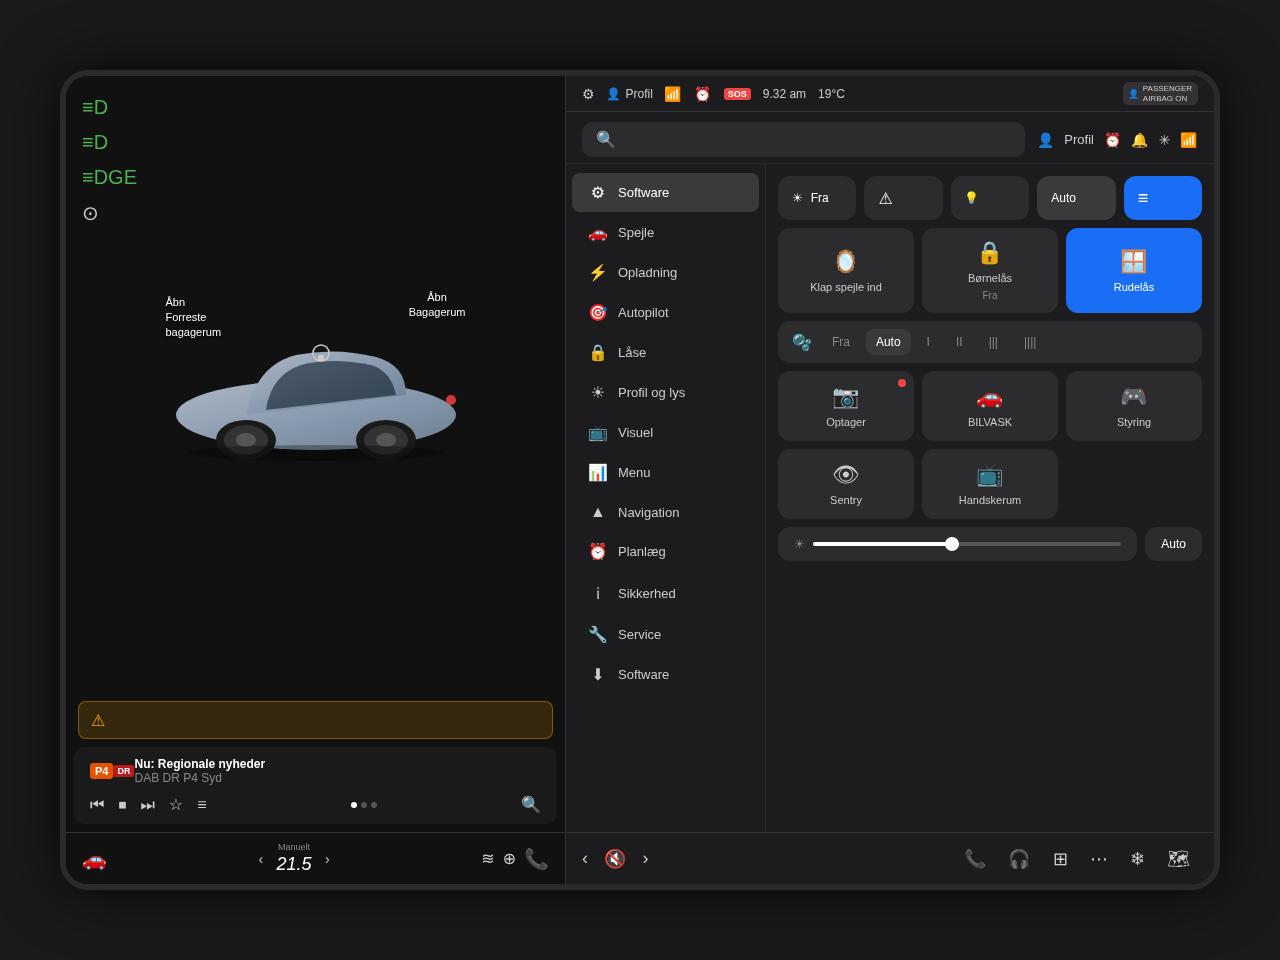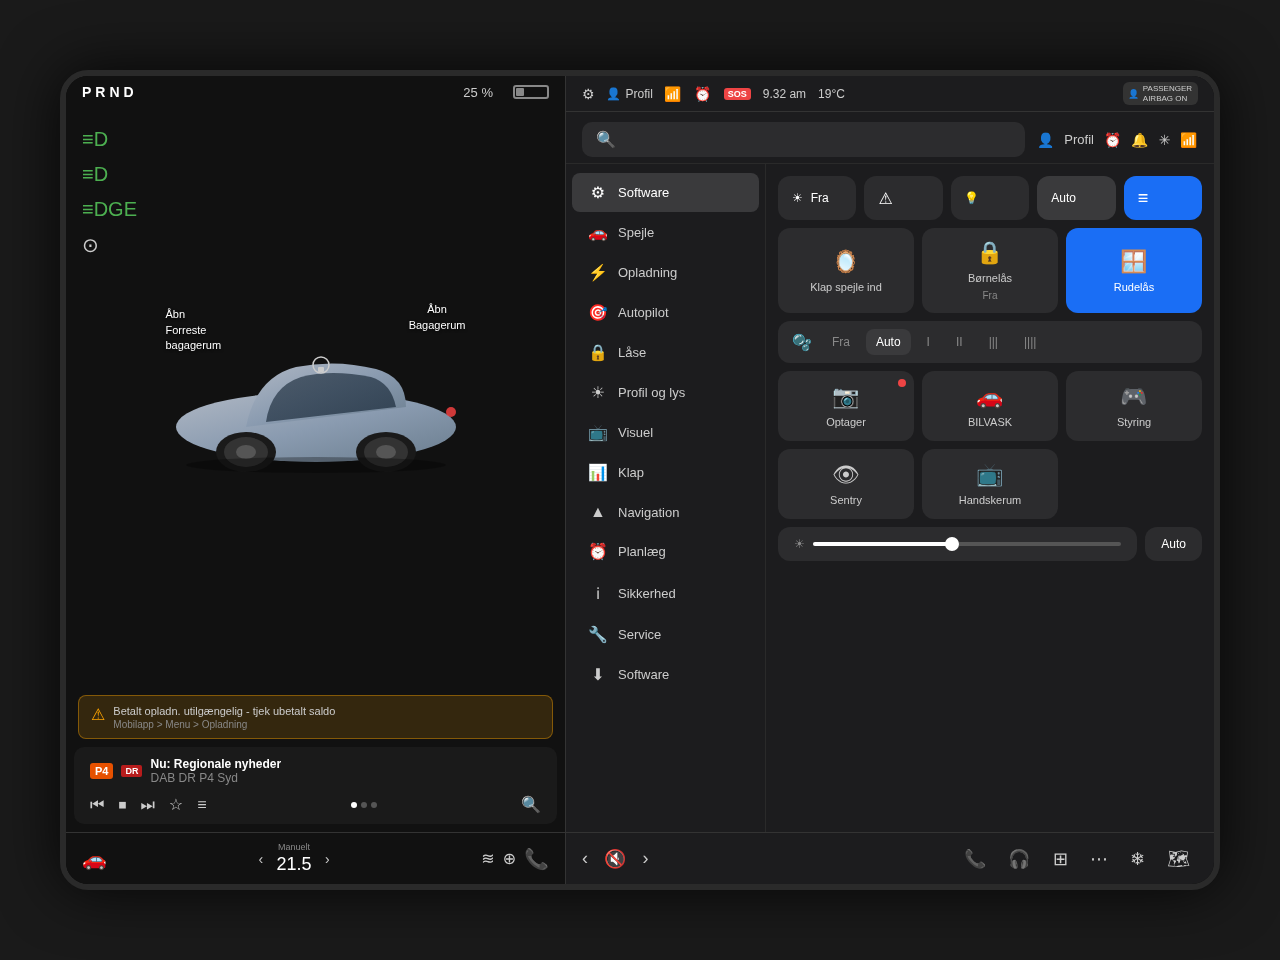--- a/index.html
+++ b/index.html
@@ -127,21 +127,20 @@
     
     .media-player {
       background: #1a1a1a;
       padding: 10px 16px;
       margin: 0 8px 8px;
       border-radius: 10px;
     }
     .media-header {
       display: flex;
       align-items: center;
-      gap: 8px;
       margin-bottom: 6px;
     }
     .p4-badge {
       background: #e65100;
       color: #fff;
       font-size: 11px;
       font-weight: 700;
       padding: 2px 5px;
       border-radius: 3px;
     }
@@ -220,20 +219,21 @@
       color: #ccc;
       font-size: 14px;
       cursor: pointer;
     }
     .temp-value {
       color: #fff;
       font-size: 18px;
       font-weight: 300;
       min-width: 50px;
       text-align: center;
+      font-style: italic;
     }
     .temp-wrapper {
       position: relative;
       display: flex;
       flex-direction: column;
       align-items: center;
     }
     .phone-btn {
       color: #4caf50;
       font-size: 20px;
@@ -499,27 +499,20 @@
 </head>
 <body>
 
 <div class="screen-bezel">
   <div class="screen-content">
 
     <div class="main-area">
 
       <div class="left-panel">
 
-        <div class="left-top-bar">
-          <span class="prnd">PRND</span>
-          <span class="battery-pct">25 %</span>
-          <div class="battery-bar">
-            <div class="battery-fill"></div>
-          </div>
-        </div>
 
         <div class="car-view-area">
           <div class="car-icons-left">
             <span class="car-icon">≡D</span>
             <span class="car-icon">≡D</span>
             <span class="car-icon">≡DGE</span>
             <span class="car-icon white">⊙</span>
           </div>
 
           <div style="position:relative; width: 320px; height: 200px;">
@@ -562,24 +555,20 @@
               <circle cx="165" cy="68" r="8" fill="none" stroke="#ccc" stroke-width="1.5"></circle>
               <rect x="162" y="70" width="6" height="5" rx="1" fill="#ccc"></rect>
 
               <ellipse cx="160" cy="168" rx="130" ry="8" fill="rgba(0,0,0,0.3)"></ellipse>
             </svg>
           </div>
         </div>
 
         <div class="warning-box">
           <span class="warning-icon">⚠</span>
-          <div>
-            <div class="warning-text">Betalt opladn. utilgængelig - tjek ubetalt saldo</div>
-            <div class="warning-subtext">Mobilapp &gt; Menu &gt; Opladning</div>
-          </div>
         </div>
 
         <div class="media-player">
           <div class="media-header">
             <span class="p4-badge">P4</span>
             <span class="dr-badge">DR</span>
             <div>
               <div class="media-title">Nu: Regionale nyheder</div>
               <div class="media-subtitle">DAB DR P4 Syd</div>
             </div>
@@ -680,21 +669,21 @@
             <div class="nav-item">
               <span class="nav-icon">☀</span>
               <span>Profil og lys</span>
             </div>
             <div class="nav-item">
               <span class="nav-icon">📺</span>
               <span>Visuel</span>
             </div>
             <div class="nav-item">
               <span class="nav-icon">📊</span>
-              <span>Klap</span>
+              <span>Menu</span>
             </div>
             <div class="nav-item">
               <span class="nav-icon">▲</span>
               <span>Navigation</span>
             </div>
             <div class="nav-item">
               <span class="nav-icon">⏰</span>
               <span>Planlæg</span>
             </div>
             <div class="nav-item">

